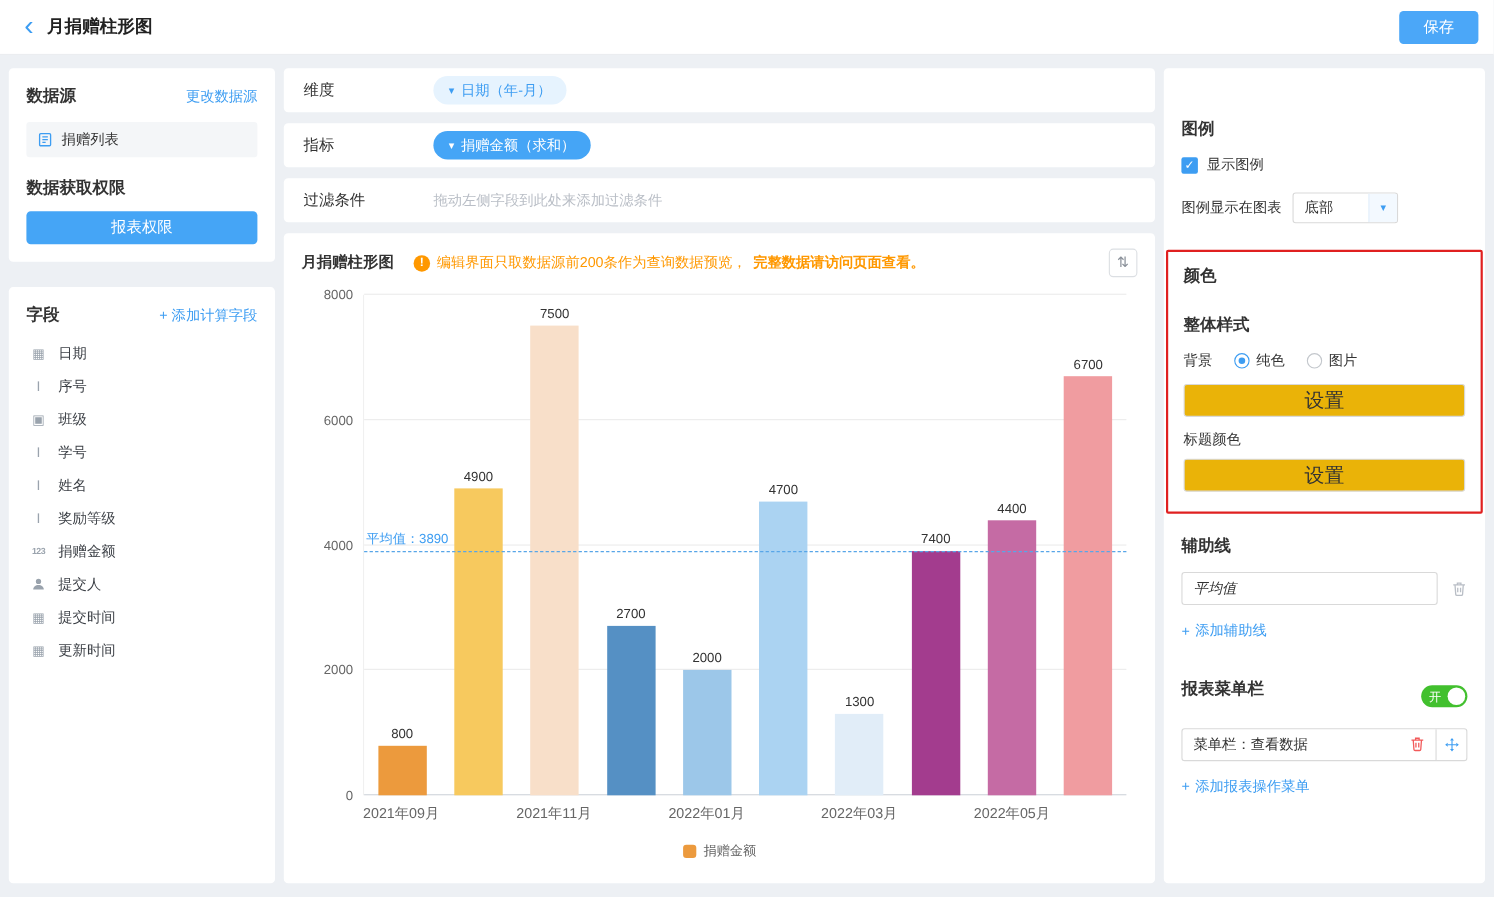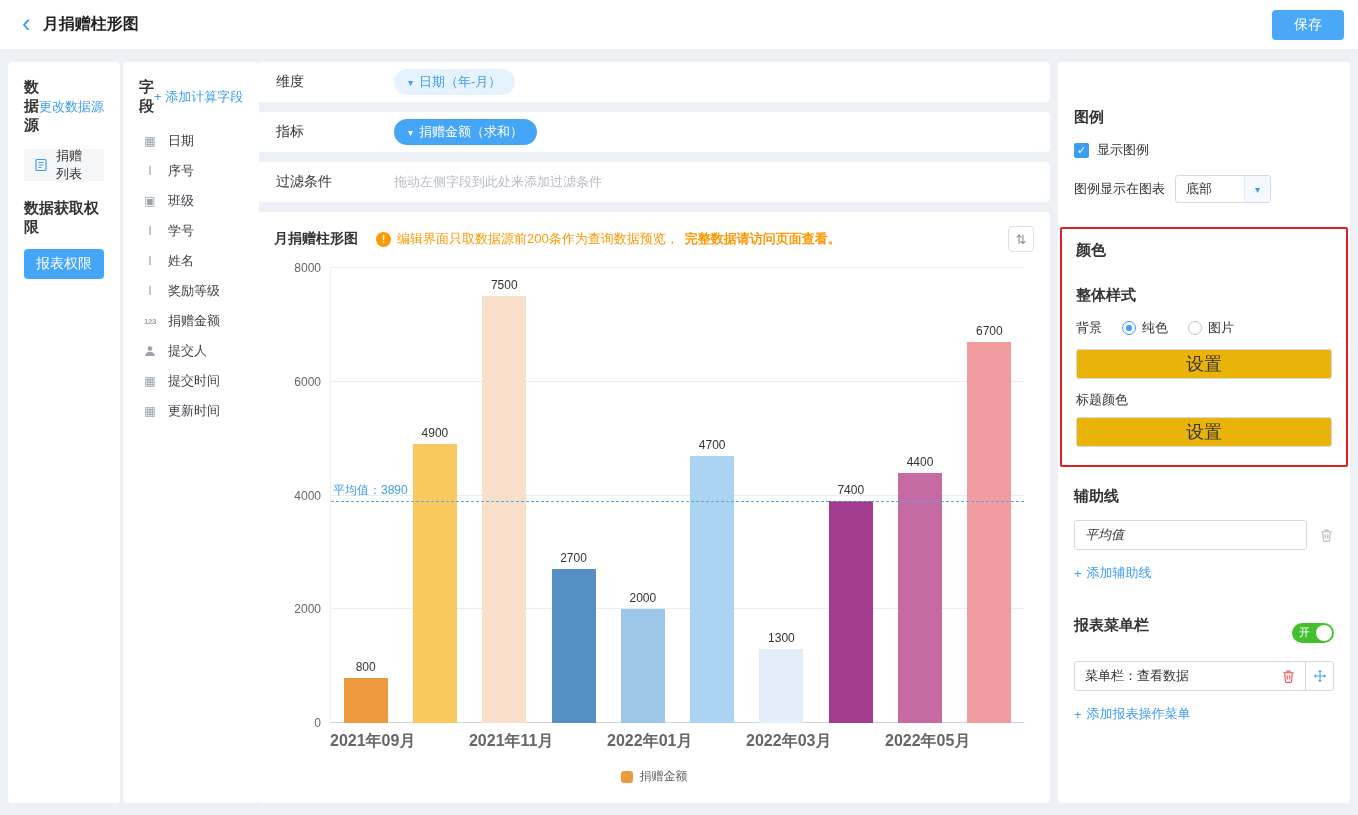--- a/index.html
+++ b/index.html
@@ -11,21 +11,21 @@
   
   .header { height:50px; background:#fff; display:flex; align-items:center;
             padding:0 14px; border-bottom:1px solid #ebedf0; }
   .back { color:#3d9df2; font-size:26px; line-height:1; margin:0 12px 4px 8px; cursor:pointer; }
   .page-title { font-size:16px; font-weight:bold; color:#222; }
   .save-btn { margin-left:auto; width:72px; height:30px; background:#4ba7f8; color:#fff;
               border:none; border-radius:4px; font-size:14px; cursor:pointer; }
   
   .body { display:flex; height:765px; padding:12px 8px; gap:8px; }
   .card { background:#fff; border-radius:4px; }
-  .left { width:242px; display:flex; flex-direction:row; gap:3px; }
+  .left { width:242px; display:flex; flex-direction:column; gap:23px; }
   .middle { flex:1; display:flex; flex-direction:column; min-width:0; }
   .right { width:292px; padding:46px 16px 0; overflow:hidden; position:relative; }
   .row-between { display:flex; justify-content:space-between; align-items:center; }
   .sec-title { font-size:15px; font-weight:bold; color:#333; }
   .link { color:#3d9df2; font-size:13px; text-decoration:none; cursor:pointer; white-space:nowrap; }
   
   .ds-card { padding:16px; }
   .ds-item { margin:14px 0 18px; background:#f4f6f8; border-radius:3px; height:32px;
              display:flex; align-items:center; gap:8px; padding:0 10px; font-size:13px; cursor:pointer; }
   .ds-icon { color:#3d9df2; display:inline-flex; }
@@ -66,21 +66,21 @@
   .gridline.base { background:#cfd4da; }
   .ytick { position:absolute; left:-54px; width:44px; text-align:right; font-size:12px;
            color:#666; height:14px; line-height:14px; }
   .bars { position:absolute; top:0; left:0; right:0; bottom:0; display:flex; }
   .slot { flex:1; display:flex; flex-direction:column; justify-content:flex-end; align-items:center; }
   .bar-value { font-size:12px; color:#333; margin-bottom:4px; }
   .bar { width:44px; cursor:pointer; }
   .avg-line { position:absolute; left:0; right:0; border-top:1px dashed #58a6e8; z-index:1; }
   .avg-label { position:absolute; left:2px; font-size:12px; color:#3d9df2; z-index:1; }
   .x-axis { display:flex; margin:8px 10px 0 56px; }
-  .xslot { flex:1; text-align:center; font-size:16px; color:#666; white-space:nowrap;font-weight:bold; }
+  .xslot { flex:1; text-align:center; font-size:13px; color:#666; white-space:nowrap; }
   .legend { margin-top:16px; text-align:center; }
   .legend-item { display:inline-flex; align-items:center; gap:7px; font-size:12px; color:#666; cursor:pointer; }
   .swatch { width:12px; height:12px; border-radius:3px; display:inline-block; }
   
   .rsec .sec-title { margin-bottom:14px; }
   .check-row { display:flex; align-items:center; font-size:13px; color:#333; cursor:pointer; margin-bottom:16px; }
   .checkbox { width:15px; height:15px; border-radius:2px; background:#3d9df2; color:#fff; font-size:11px;
               display:inline-flex; align-items:center; justify-content:center; margin-right:8px; flex:none; }
   .pos-row { display:flex; align-items:center; margin-bottom:24px; font-size:13px; color:#333; }
   .pos-row .plabel { margin-right:10px; }

